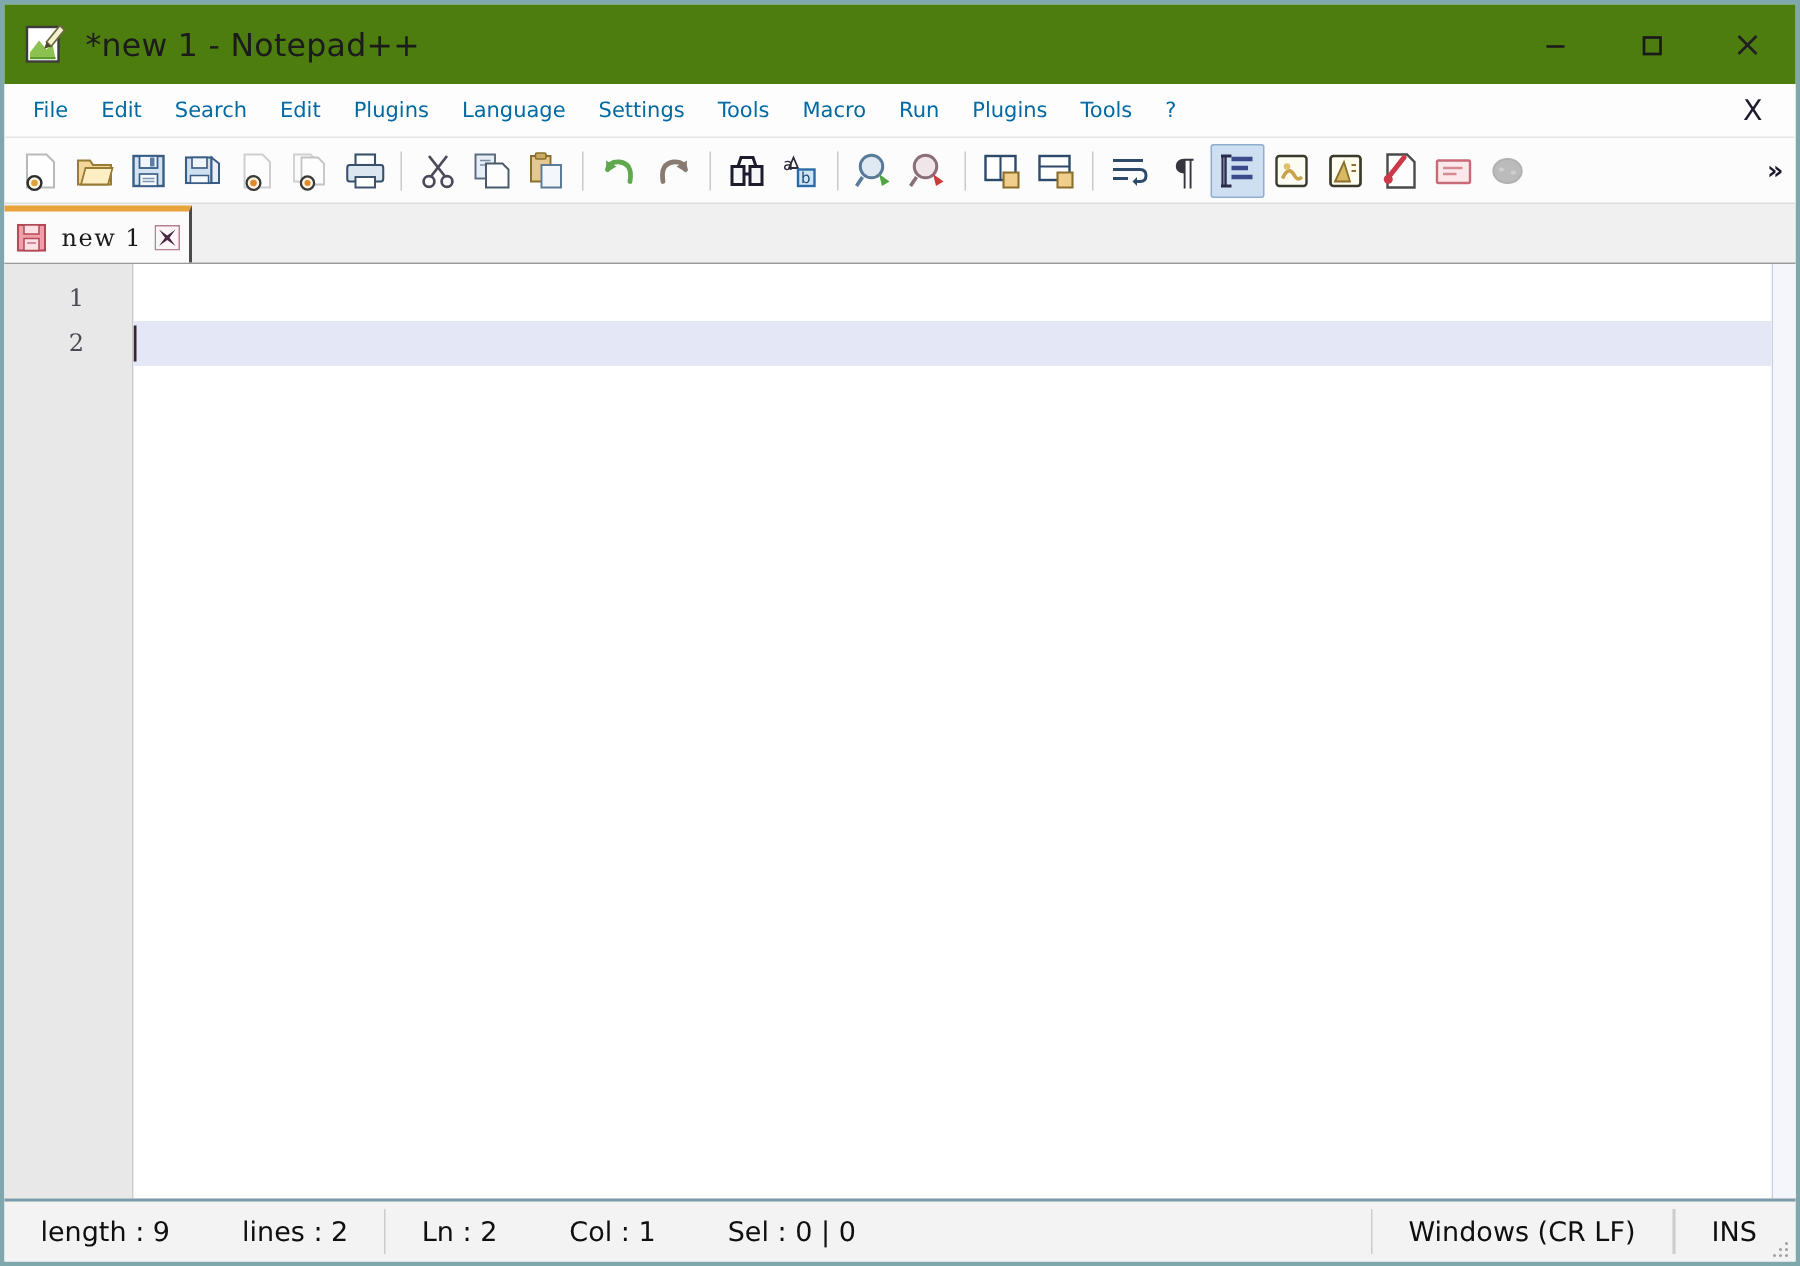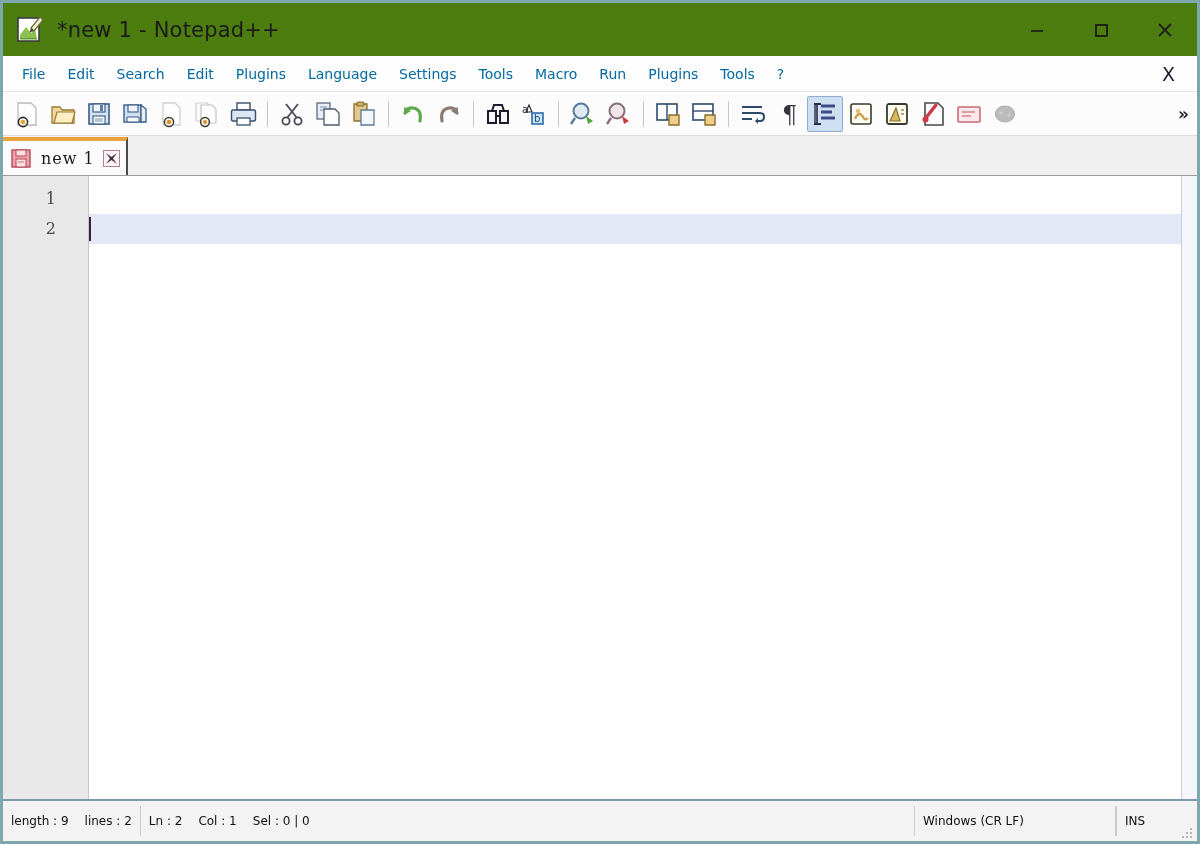--- a/index.html
+++ b/index.html
@@ -154,24 +154,24 @@
 
   
   .statusbar {
     height: 42px; min-height: 42px;
     background: #f3f3f3;
     border-top: 2px solid #7d9aa8;
     display: flex; align-items: center;
     position: relative;
   }
   .sb {
-    font-size: 12px; color: #0f0f0f;
+    font-size: 18px; color: #0f0f0f;
     font-family: "DejaVu Sans", sans-serif;
     white-space: nowrap;
-    padding: 0 8px;
+    padding: 0 24px;
     height: 42px; display: flex; align-items: center;
   }
   .sbsep { width: 1px; height: 30px; background: #cccccc; flex: none; }
   .grip {
     position: absolute; right: 3px; bottom: 2px;
     width: 14px; height: 14px;
   }
 </style>
 </head>
 <body>

